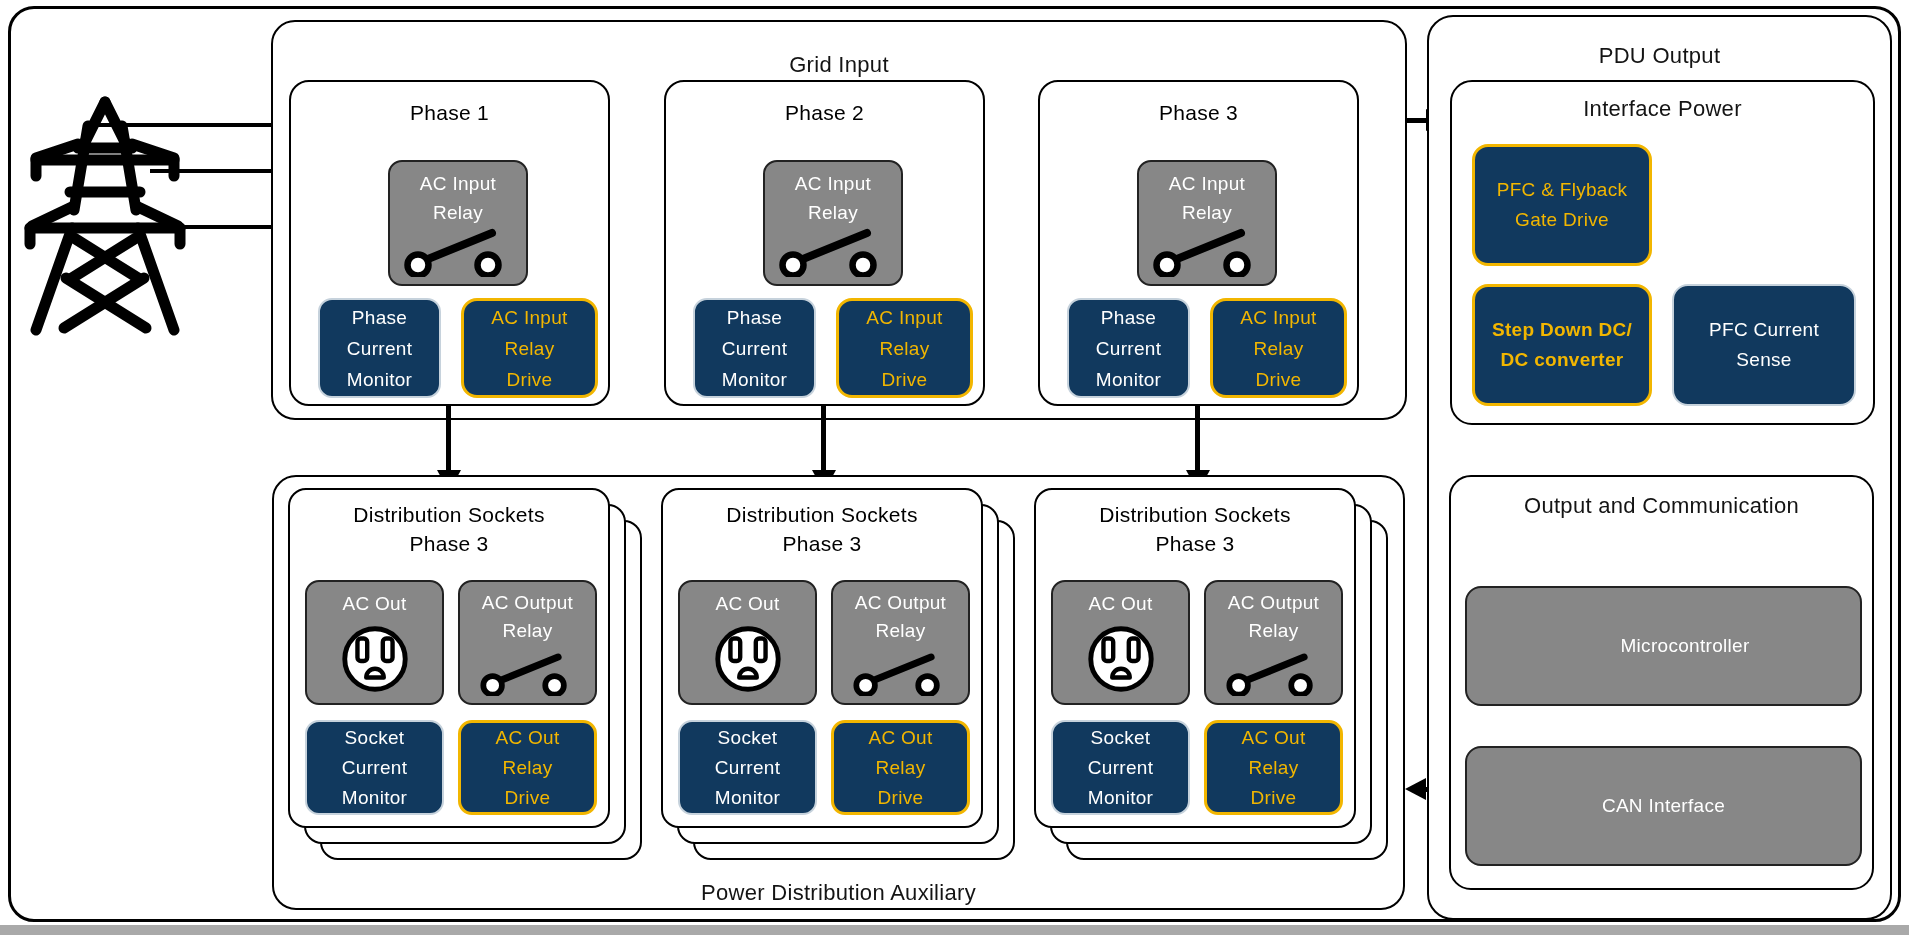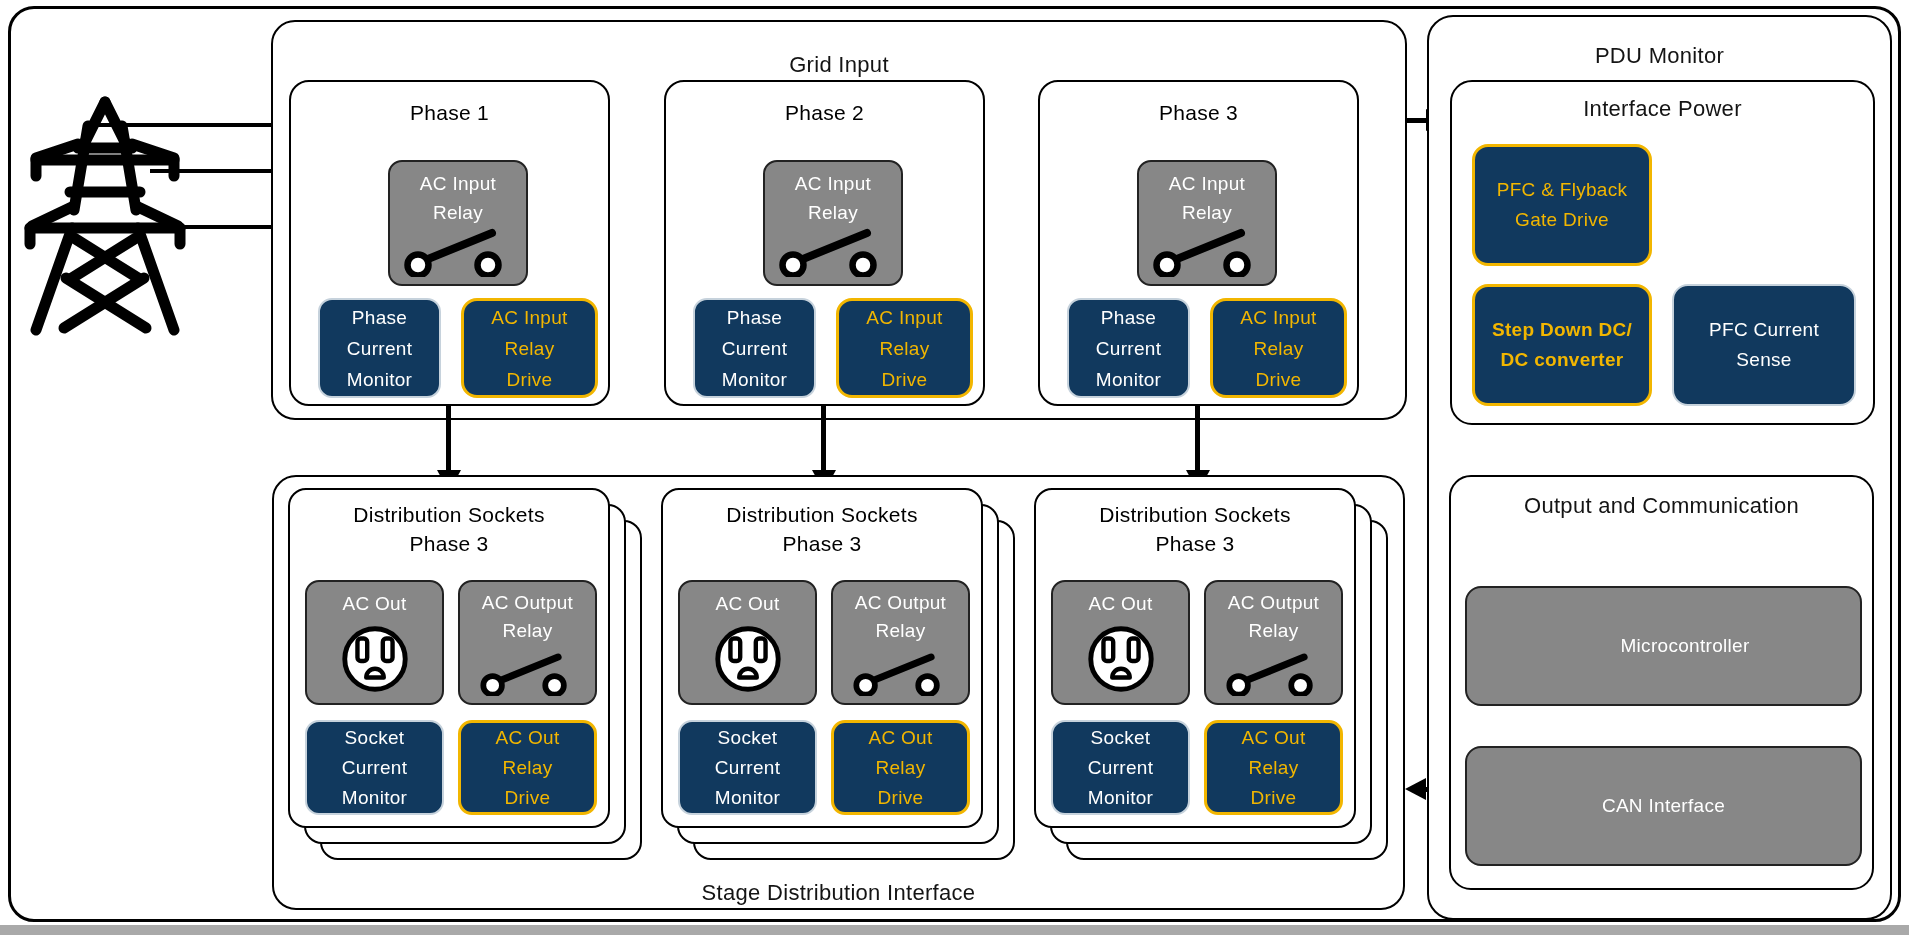--- a/index.html
+++ b/index.html
@@ -143,21 +143,21 @@
   <div class="vline" style="left:1195px;top:406px;height:66px;"></div>
   <div class="tri-down" style="left:1186px;top:470px;"></div>
 
   <div class="hline" style="left:1406px;top:118px;width:22px;height:4.5px;"></div>
   <div class="tri-right" style="left:1426px;top:109px;"></div>
 
   <div class="hline" style="left:1426px;top:787px;width:21px;height:4.5px;"></div>
   <div class="tri-left" style="left:1405px;top:778px;"></div>
 
   <div class="outline-box r24" style="left:272px;top:475px;width:1133px;height:435px;">
-    <div class="title" style="top:403px;">Stage Distribution Interface</div>
+    <div class="title" style="top:403px;">Power Distribution Auxiliary</div>
   </div>
 
   <div class="outline-box r18 b2" style="left:320px;top:520px;width:322px;height:340px;"></div>
   <div class="outline-box r18 b2" style="left:304px;top:504px;width:322px;height:340px;"></div>
   <div class="outline-box r18 b2" style="left:693px;top:520px;width:322px;height:340px;"></div>
   <div class="outline-box r18 b2" style="left:677px;top:504px;width:322px;height:340px;"></div>
   <div class="outline-box r18 b2" style="left:1066px;top:520px;width:322px;height:340px;"></div>
   <div class="outline-box r18 b2" style="left:1050px;top:504px;width:322px;height:340px;"></div>
 
   <div class="outline-box r18 b2" style="left:288px;top:488px;width:322px;height:340px;">
@@ -241,21 +241,21 @@
     </div>
     <div class="block navy-box r14 lines" style="left:15px;top:230px;width:139px;height:95px;">Socket
 Current
 Monitor</div>
     <div class="block navy-yellow-box r14 lines" style="left:168px;top:230px;width:139px;height:95px;">AC Out
 Relay
 Drive</div>
   </div>
 
   <div class="outline-box r26" style="left:1427px;top:15px;width:465px;height:905px;">
-    <div class="title" style="top:26px;">PDU Monitor</div>
+    <div class="title" style="top:26px;">PDU Output</div>
 
     <div class="outline-box r22 b2" style="left:21px;top:63px;width:425px;height:345px;">
       <div class="title" style="top:14px;">Interface Power</div>
       <div class="block navy-yellow-box r16 lines" style="left:20px;top:62px;width:180px;height:122px;">PFC &amp; Flyback
 Gate Drive</div>
       <div class="block navy-yellow-box r16 lines" style="left:20px;top:202px;width:180px;height:122px;font-weight:bold;">Step Down DC/
 DC converter</div>
       <div class="block navy-box r16 lines" style="left:220px;top:202px;width:184px;height:122px;">PFC Current
 Sense</div>
     </div>

